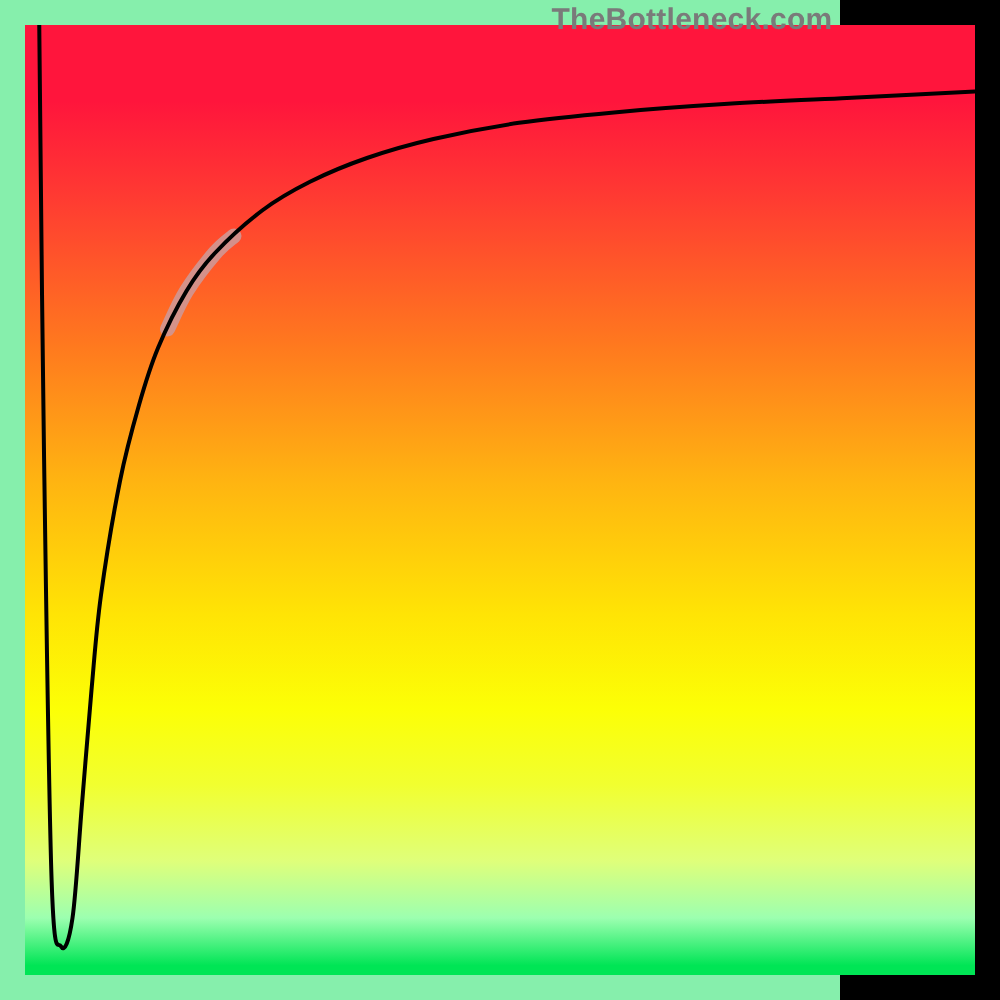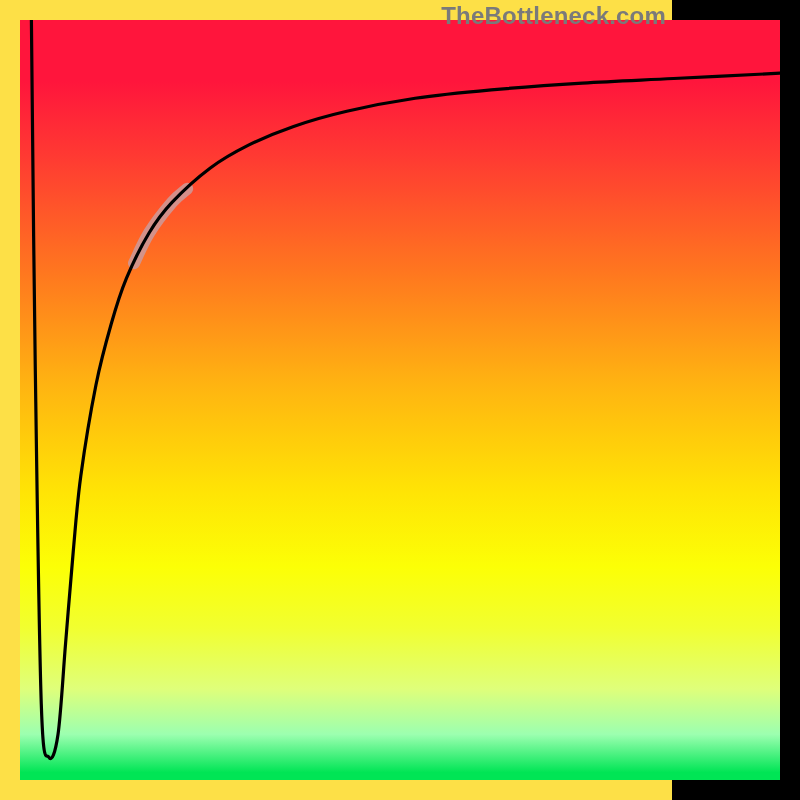--- a/index.html
+++ b/index.html
@@ -8,21 +8,21 @@
     width: 800px;
     height: 800px;
     background: #000;
     font-family: Arial, Helvetica, sans-serif;
     overflow: hidden;
   }
   .frame {
     position: relative;
     width: 672px;
     height: 800px;
-    background: #fde047;
+    background: #86efac;
   }
   .watermark {
     position: absolute;
     top: 2px;
     right: 6px;
     color: #7a7a7a;
     font-size: 24px;
     font-weight: 600;
     letter-spacing: 0.2px;
     z-index: 10;

